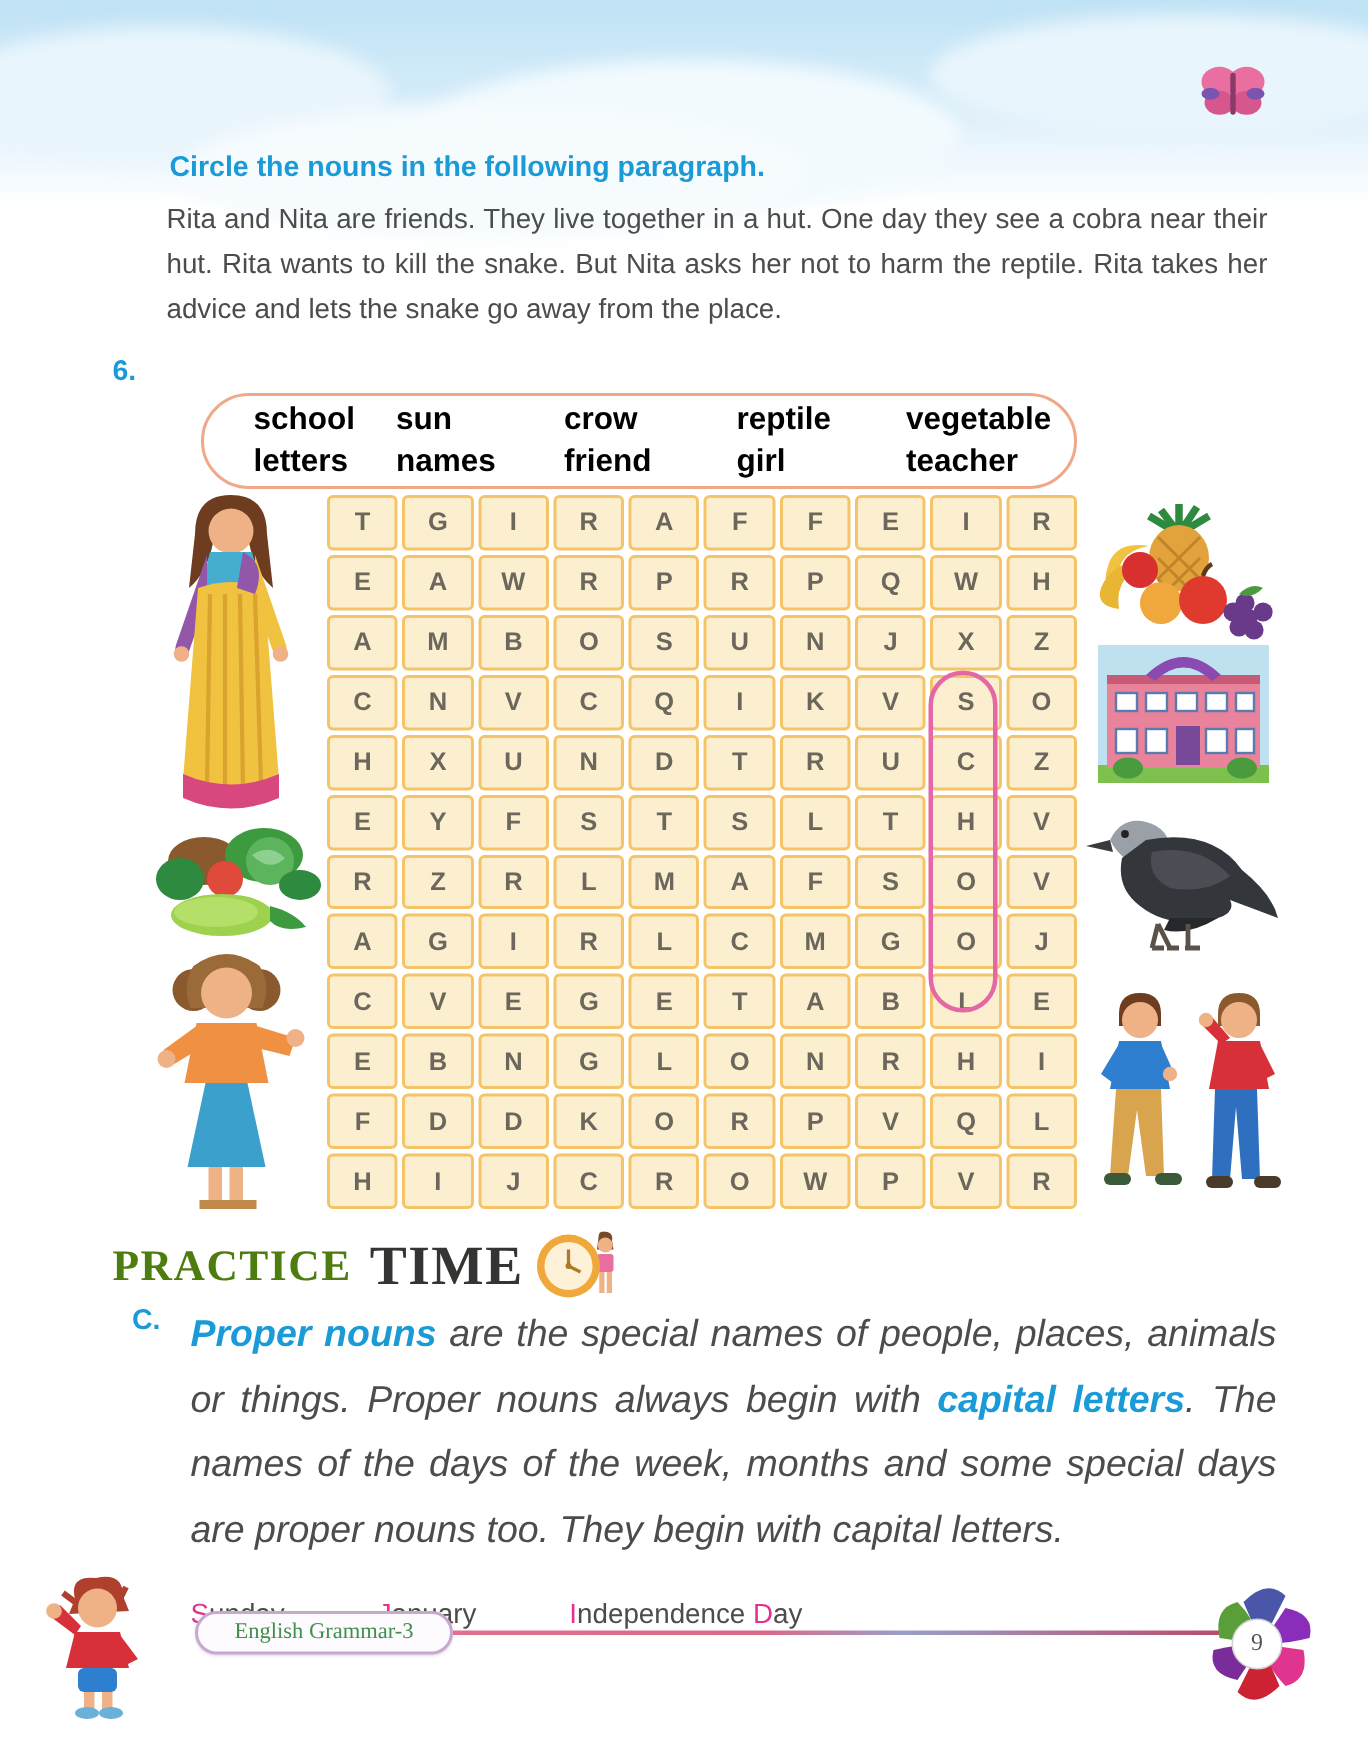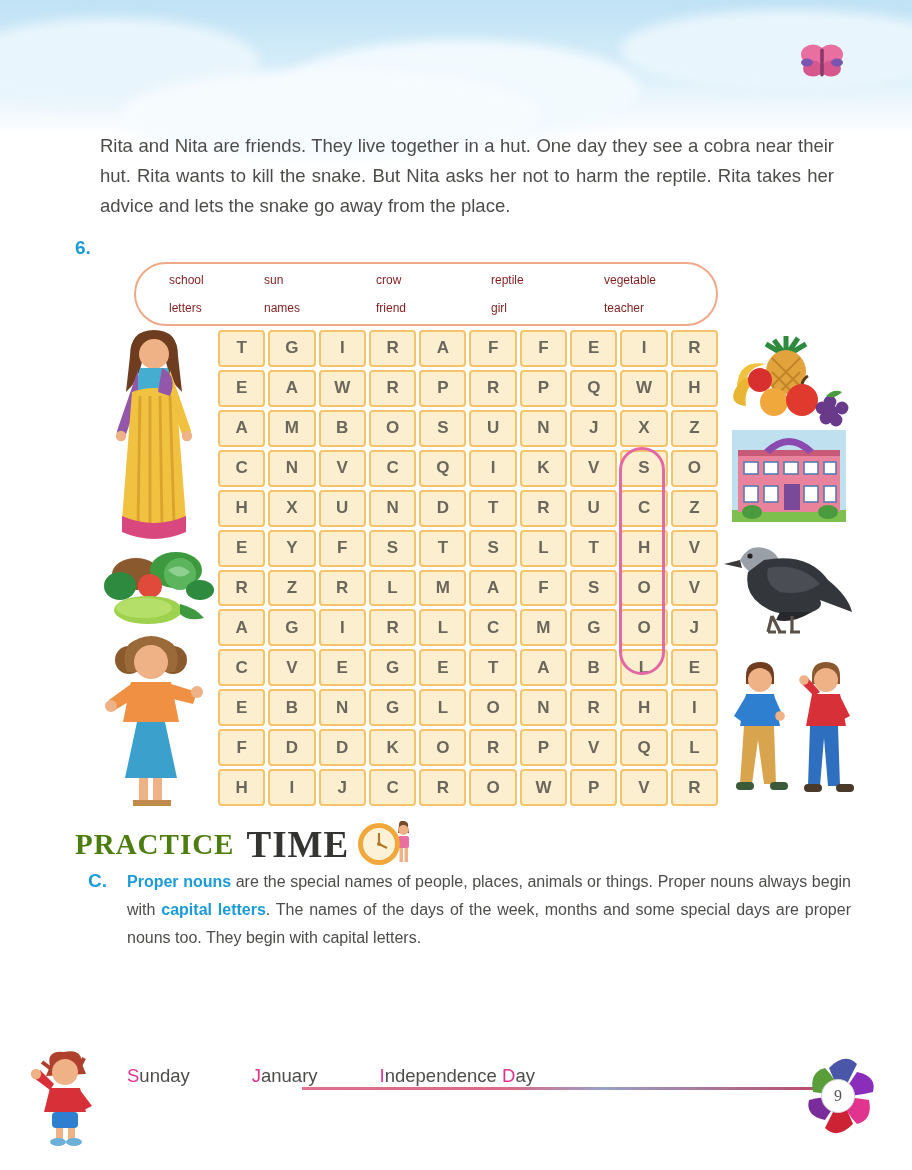--- a/index.html
+++ b/index.html
@@ -28,21 +28,21 @@
   }
   .num-label { position:absolute; color:#1a9bd7; font-weight:bold; font-size:19px; }
 
   
   .word-box {
     position:absolute; left:134px; top:262px; width:584px; height:64px;
     border:2px solid #f0a988; border-radius:32px; background:#ffffff;
     display:flex; flex-direction:column; justify-content:center; padding:2px 0 2px 33px;
   }
   .wb-row { display:grid; grid-template-columns:95px 112px 115px 113px 1fr; line-height:28px; }
-  .wb-word { color:#7f1d1d; font-size:12px; font-weight:400; }
+  .wb-word { color:#000000; font-size:21px; font-weight:700; }
 
   
   .ws-grid {
     position:absolute; left:218px; top:330px; width:500px; height:476px;
     display:grid; grid-template-columns:repeat(10,1fr); grid-template-rows:repeat(12,1fr);
     gap:3px;
   }
   .ws-cell {
     border:2px solid #f6c468; background:#fcefd0; border-radius:4px;
     display:flex; align-items:center; justify-content:center;
@@ -57,21 +57,21 @@
   .illus { position:absolute; }
 
   
   .practice { position:absolute; left:75px; top:822px; height:44px; display:flex; align-items:center; }
   .practice .w1 { font-family:"Liberation Serif", serif; font-weight:bold; font-size:29px; color:#4d7c0f; letter-spacing:1px; }
   .practice .w2 { font-family:"Liberation Serif", serif; font-weight:bold; font-size:37px; color:#343432; letter-spacing:1px; margin-left:12px; }
   .practice .clockgirl { margin-left:8px; width:62px; height:46px; }
 
   
   .sectionC-text { position:absolute; left:127px; top:868px; width:724px;
-    color:#4c4c4a; font-size:16px; line-height:1.74; font-weight:500; text-align:justify; }
+    color:#4c4c4a; font-size:25px; line-height:1.74; font-weight:500; text-align:justify;font-style:italic; }
   .blue-inline { color:#1a9bd7; font-weight:bold; }
   .examples { position:absolute; left:127px; top:1065px; font-size:18.5px; font-weight:500; color:#4c4c4a; }
   .example-word { margin-right:62px; }
   .example-word .pink { color:#e5318e; }
 
   
   .footer-kid { position:absolute; left:22px; top:1050px; width:92px; height:96px; }
   .footer-badge {
     position:absolute; left:130px; top:1074px; width:172px; height:29px;
     border:2px solid #c9a8d0; border-radius:15px; background:#fdfbfe;
@@ -104,21 +104,22 @@
   <svg class="butterfly" viewBox="0 0 25 22">
     <ellipse cx="8" cy="7" rx="6" ry="5" fill="#e86fa0"></ellipse>
     <ellipse cx="17" cy="7" rx="6" ry="5" fill="#e86fa0"></ellipse>
     <ellipse cx="8" cy="14" rx="5" ry="4" fill="#d6568e"></ellipse>
     <ellipse cx="17" cy="14" rx="5" ry="4" fill="#d6568e"></ellipse>
     <ellipse cx="5" cy="11" rx="3" ry="2" fill="#7a55b0"></ellipse>
     <ellipse cx="20" cy="11" rx="3" ry="2" fill="#7a55b0"></ellipse>
     <rect x="11.6" y="4" width="1.8" height="14" rx="0.9" fill="#8a3a68"></rect>
   </svg>
 
-  <div class="body-text" style="left:100px; top:131px; width:734px;">Rita and Nita are friends. They live together in a hut. One day they see a cobra near their hut. Rita wants to kill the snake. But Nita asks her not to harm the reptile. Rita takes her advice and lets the snake go away from the place.</div>
+  <div class="h-blue" style="left:113px; top:101px;">Circle the nouns in the following paragraph.</div>
+  <div class="body-text" style="left:111px; top:131px; width:734px;">Rita and Nita are friends. They live together in a hut. One day they see a cobra near their hut. Rita wants to kill the snake. But Nita asks her not to harm the reptile. Rita takes her advice and lets the snake go away from the place.</div>
 
   <div class="num-label" style="left:75px; top:237px;">6.</div>
 
   <div class="word-box">
     <div class="wb-row">
         <span class="wb-word">school</span>
         <span class="wb-word">sun</span>
         <span class="wb-word">crow</span>
         <span class="wb-word">reptile</span>
         <span class="wb-word">vegetable</span>
@@ -403,20 +404,23 @@
     <path d="M14 19 h15 l3 12 h-21 z" fill="#d83038"></path>
     <path d="M14 20 L6 14 L9 10 L16 17 Z" fill="#d83038"></path>
     <circle cx="7" cy="12" r="2.6" fill="#efb287"></circle>
     <path d="M29 20 L35 28 L31 30 Z" fill="#d83038"></path>
     <rect x="15" y="31" width="13" height="8" rx="2" fill="#2f7fd0"></rect>
     <rect x="17" y="39" width="3.5" height="6" fill="#efb287"></rect>
     <rect x="23" y="39" width="3.5" height="6" fill="#efb287"></rect>
     <ellipse cx="18" cy="46" rx="4" ry="2" fill="#6ab0d8"></ellipse>
     <ellipse cx="26" cy="46" rx="4" ry="2" fill="#6ab0d8"></ellipse>
   </svg>
+  <div class="footer-badge">
+    <span>English Grammar-3</span>
+  </div>
   <div class="footer-line"></div>
   <div class="flower-badge">
     <svg width="92" height="98" viewBox="0 0 46 49" style="position:absolute; left:0; top:0;">
       <g transform="translate(23,25)">
         <path d="M0 0 L-6 -14 Q2 -22 8 -16 Q4 -8 0 0" fill="#4a57a8"></path>
         <path d="M0 0 L8 -12 Q18 -10 16 -2 Q8 0 0 0" fill="#8a2dbb"></path>
         <path d="M0 0 L14 2 Q16 12 8 14 Q2 8 0 0" fill="#e0348e"></path>
         <path d="M0 0 L6 14 Q-2 22 -8 16 Q-4 8 0 0" fill="#cc2233"></path>
         <path d="M0 0 L-8 12 Q-18 10 -16 2 Q-8 0 0 0" fill="#7a2d9a"></path>
         <path d="M0 0 L-14 -2 Q-16 -12 -8 -14 Q-2 -8 0 0" fill="#5a9e3a"></path>

